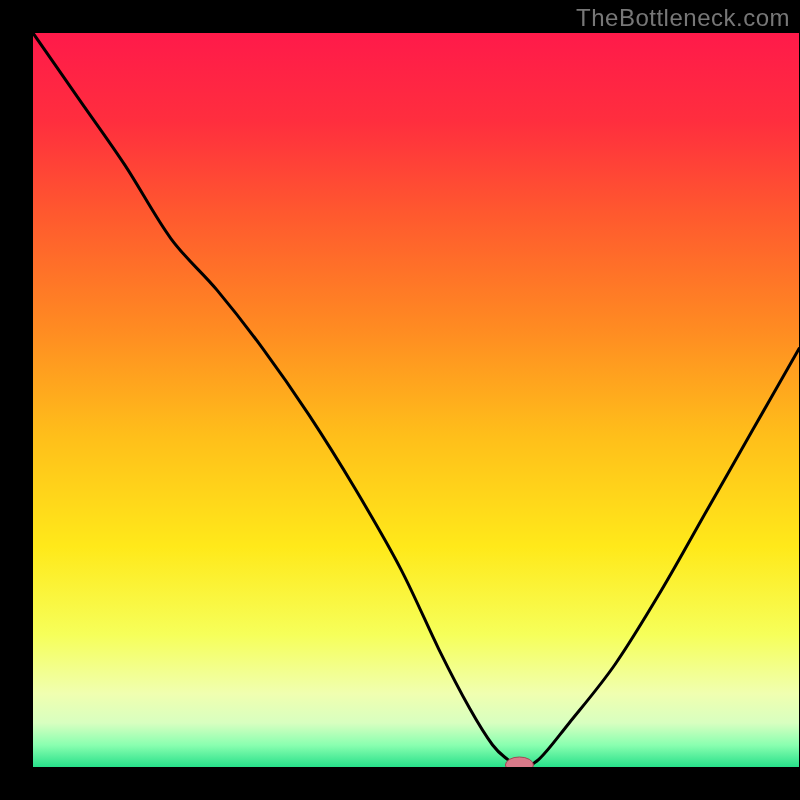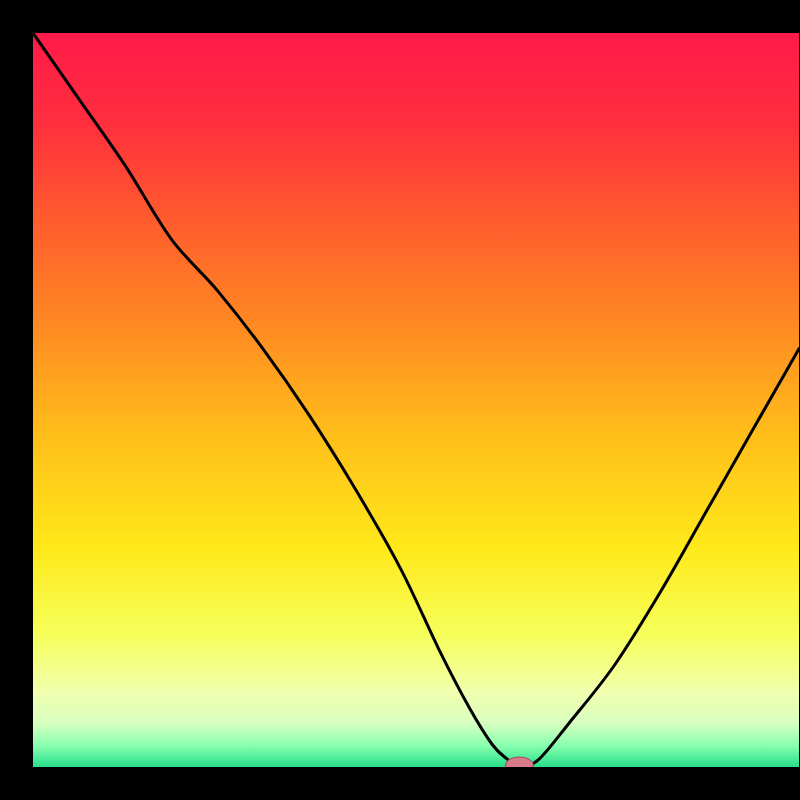--- a/index.html
+++ b/index.html
@@ -37,20 +37,21 @@
   .plot svg {
     display: block;
     width: 766px;
     height: 734px;
   }
 </style>
 </head>
 <body>
 
 <div class="frame">
+  <div class="watermark">TheBottleneck.com</div>
 
   <div class="plot">
     <svg viewBox="0 0 766 734" preserveAspectRatio="none">
       <defs>
         <linearGradient id="bg-grad" x1="0" y1="0" x2="0" y2="1">
         <stop offset="0.00%" stop-color="#ff1a4a"></stop>
             <stop offset="12.00%" stop-color="#ff2e3e"></stop>
             <stop offset="25.00%" stop-color="#ff5a2e"></stop>
             <stop offset="40.00%" stop-color="#ff8a22"></stop>
             <stop offset="55.00%" stop-color="#ffbf1a"></stop>

